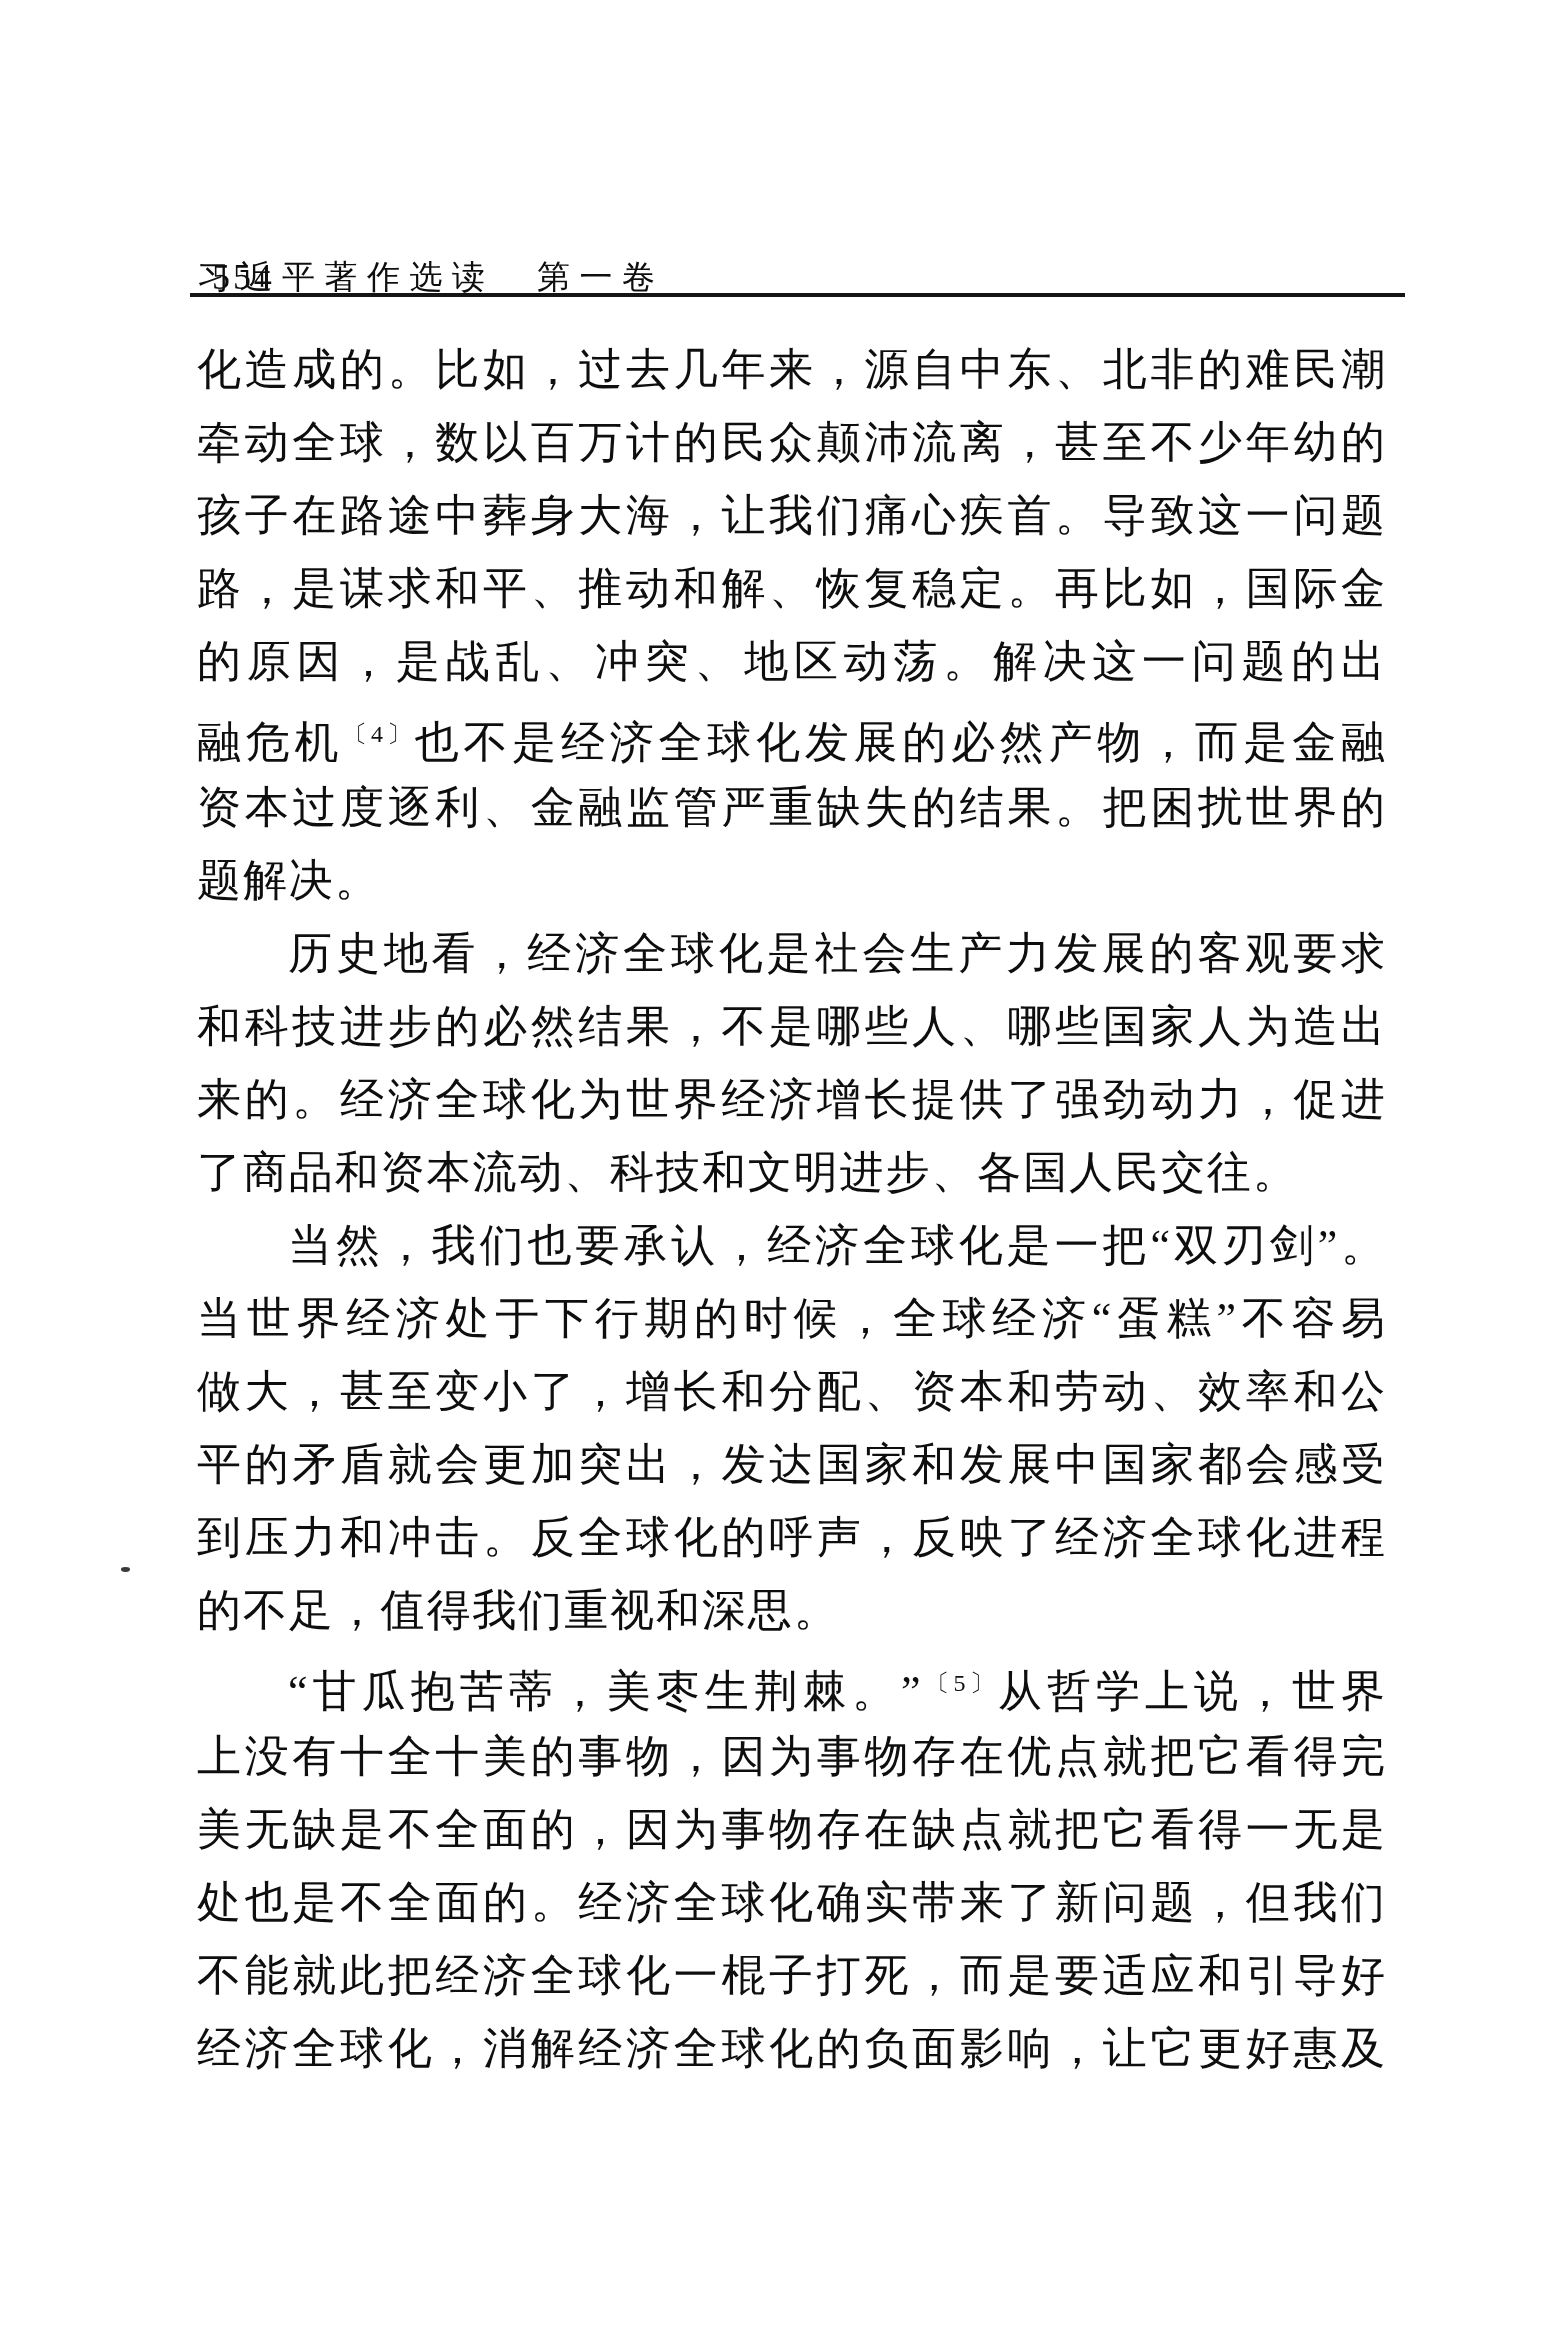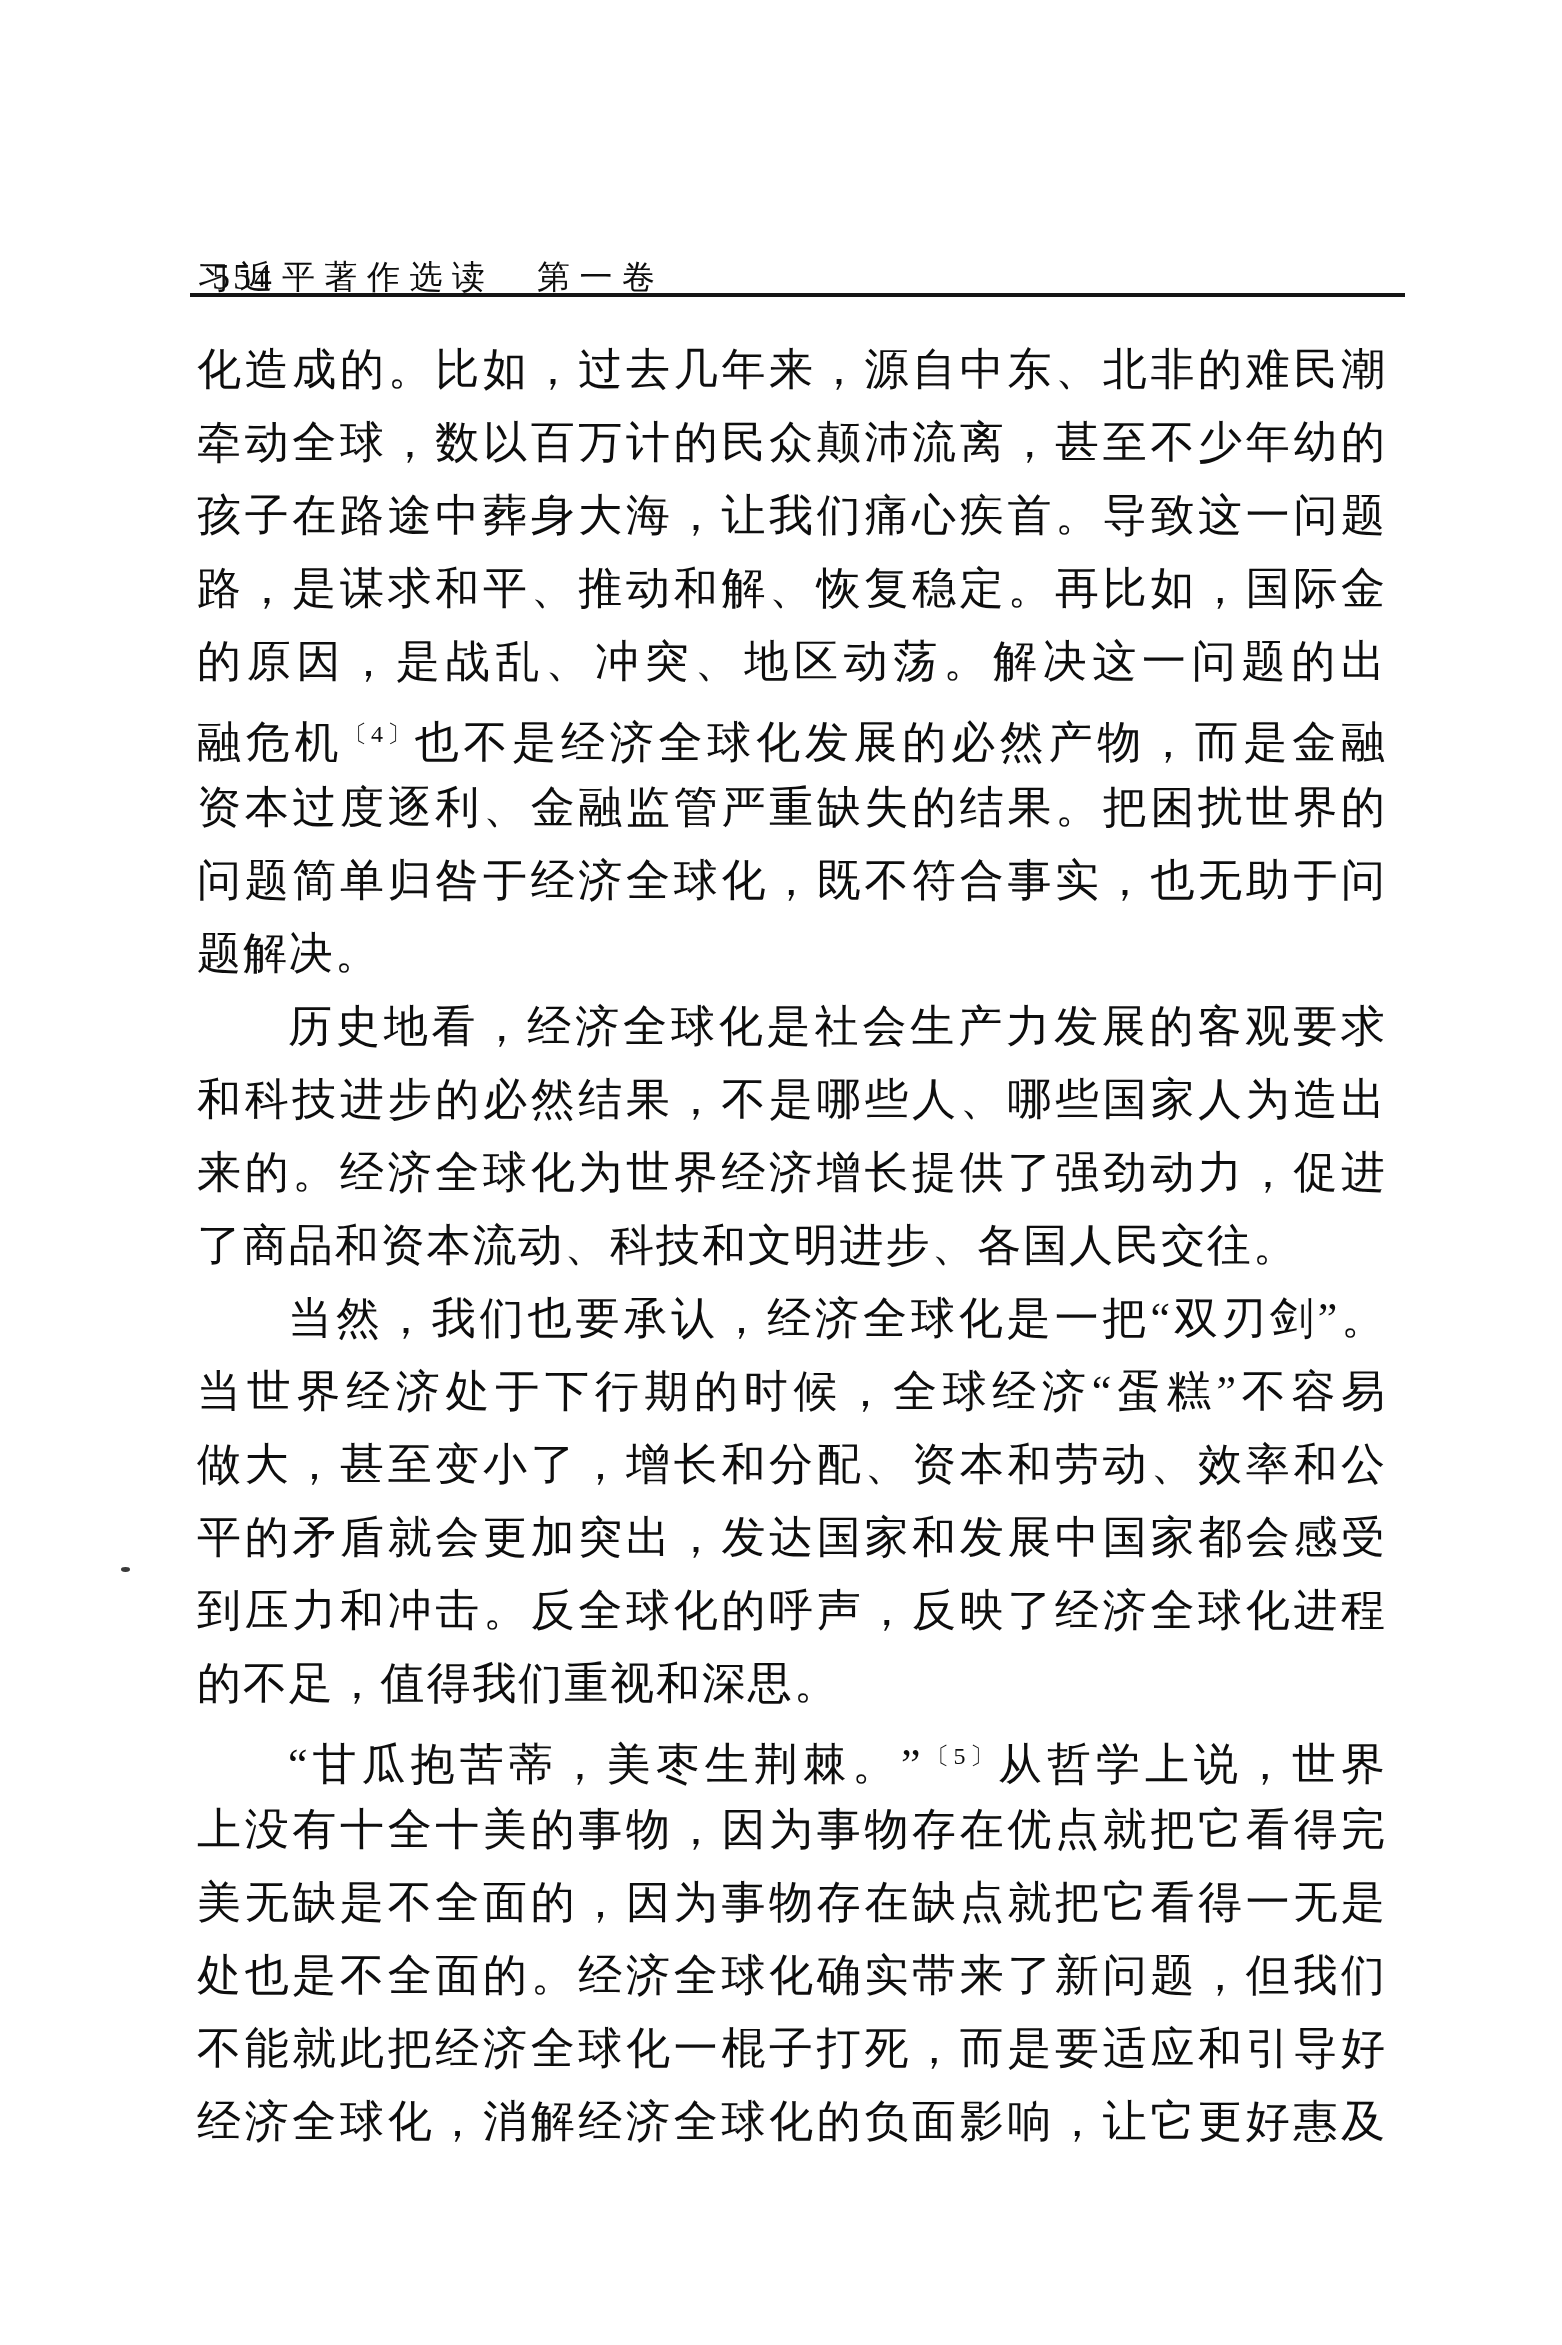--- a/index.html
+++ b/index.html
@@ -89,21 +89,20 @@
   <div class="body-text">
     <div class="line">化造成的。比如，过去几年来，源自中东、北非的难民潮</div>
     <div class="line">牵动全球，数以百万计的民众颠沛流离，甚至不少年幼的</div>
     <div class="line">孩子在路途中葬身大海，让我们痛心疾首。导致这一问题</div>
     <div class="line">路，是谋求和平、推动和解、恢复稳定。再比如，国际金</div>
     <div class="line">的原因，是战乱、冲突、地区动荡。解决这一问题的出</div>
     <div class="line">
       <span>融危机</span><span class="fn">〔4〕</span><span>也不是经济全球化发展的必然产物，而是金融</span>
     </div>
     <div class="line">资本过度逐利、金融监管严重缺失的结果。把困扰世界的</div>
-    <div class="line">问题简单归咎于经济全球化，既不符合事实，也无助于问</div>
     <div class="line para-end">题解决。</div>
     <div class="line indent">历史地看，经济全球化是社会生产力发展的客观要求</div>
     <div class="line">和科技进步的必然结果，不是哪些人、哪些国家人为造出</div>
     <div class="line">来的。经济全球化为世界经济增长提供了强劲动力，促进</div>
     <div class="line para-end">了商品和资本流动、科技和文明进步、各国人民交往。</div>
     <div class="line indent">当然，我们也要承认，经济全球化是一把“双刃剑”。</div>
     <div class="line">当世界经济处于下行期的时候，全球经济“蛋糕”不容易</div>
     <div class="line">做大，甚至变小了，增长和分配、资本和劳动、效率和公</div>
     <div class="line">平的矛盾就会更加突出，发达国家和发展中国家都会感受</div>
     <div class="line">到压力和冲击。反全球化的呼声，反映了经济全球化进程</div>

